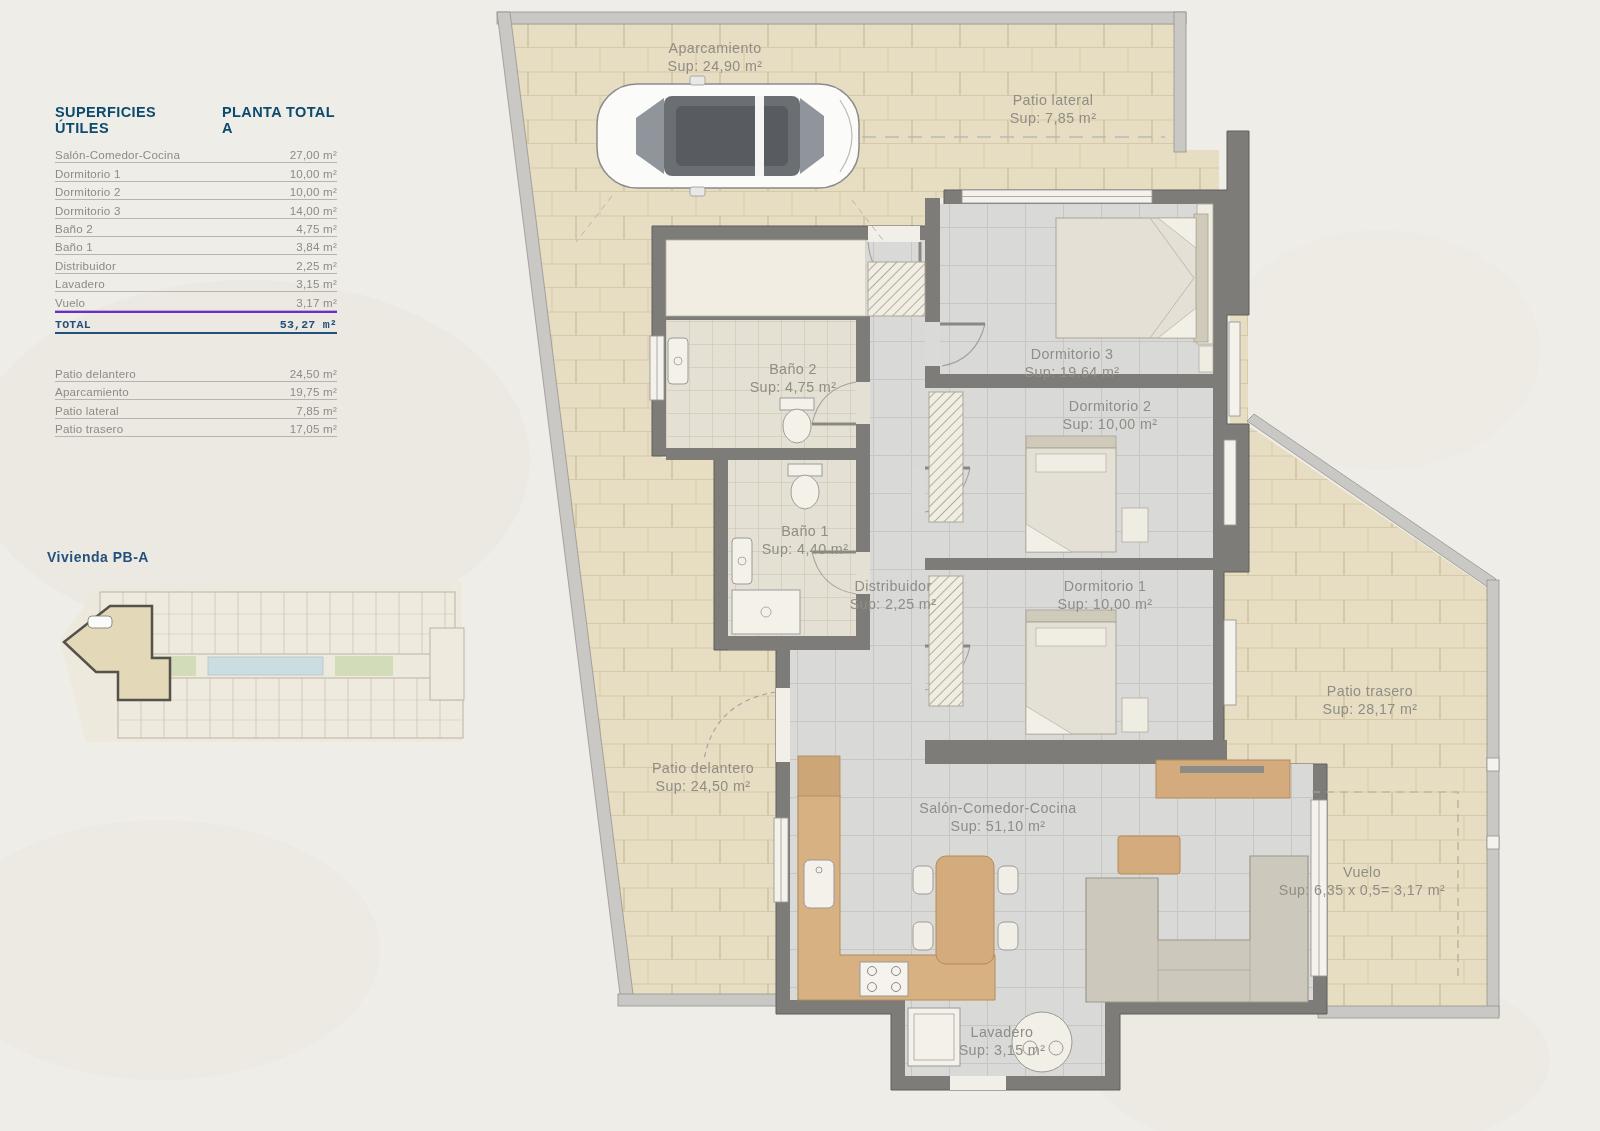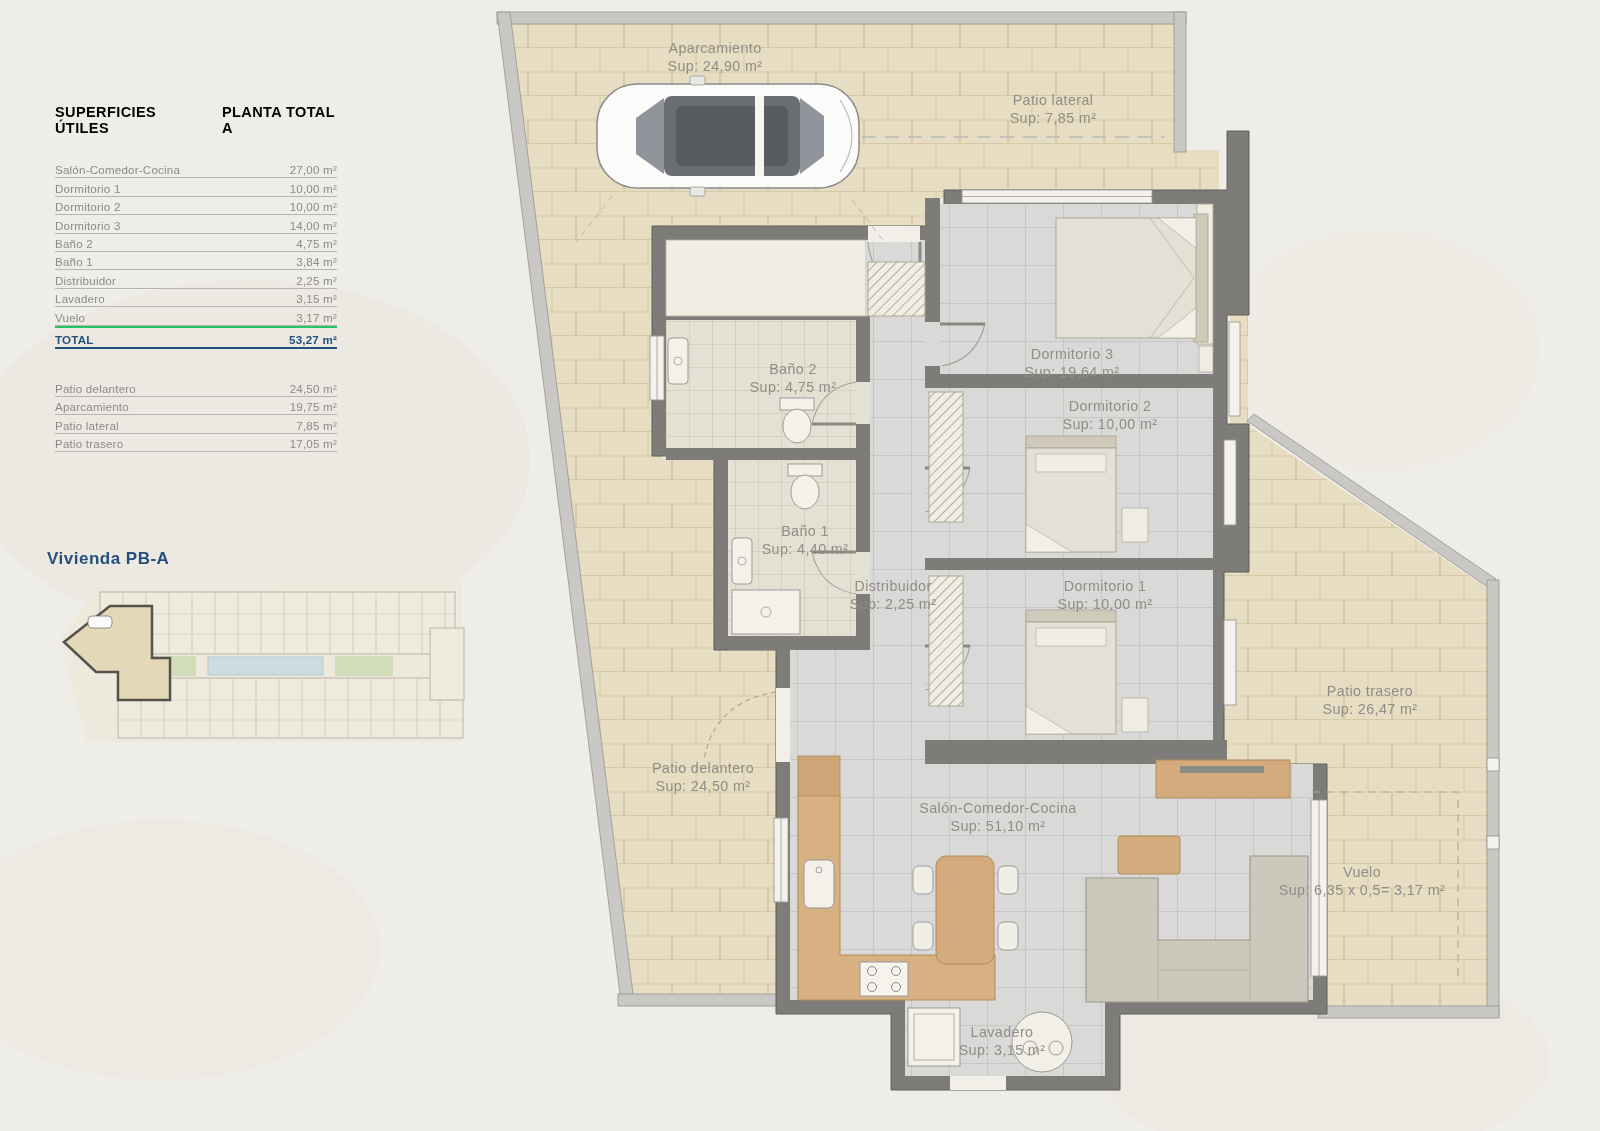--- a/index.html
+++ b/index.html
@@ -1,29 +1,29 @@
 <!DOCTYPE html>
 <html><head>
 <meta charset="utf-8">
 <style>
   html,body{margin:0;padding:0;background:#e8e6e0;}
   .page{position:relative;width:1600px;height:1131px;background:#efede7;overflow:hidden;
         font-family:"Liberation Sans",sans-serif;}
   
   .surfaces{position:absolute;left:55px;top:104px;width:282px;}
-  .surf-header{display:flex;justify-content:space-between;color:#000000;font-weight:bold;
-               font-size:14.5px;letter-spacing:.4px;margin-bottom:24px;gap:23px;}
+  .surf-header{display:flex;justify-content:space-between;color:#0c4a6e;font-weight:bold;
+               font-size:14.5px;letter-spacing:.4px;margin-bottom:9px;gap:23px;}
   .srow{display:flex;justify-content:space-between;align-items:flex-end;height:16.4px;
         border-bottom:1px solid #b6b4af;color:#8d8b85;font-size:11.6px;padding-bottom:1px;
         letter-spacing:.2px;}
-  .srow.total{border-top:2px solid #22c55e;border-bottom:2px solid #24507c;color:#24507c;
-        font-weight:bold;height:18px;}
+  .srow.total{border-top:2px solid #6d28d9;border-bottom:2px solid #24507c;color:#24507c;
+        font-weight:bold;height:18px;font-family:Liberation Mono, monospace;}
   .outdoor-block{margin-top:30px;}
   
-  .viv-title{position:absolute;left:47px;top:549px;font-size:17px;color:#24507c;
+  .viv-title{position:absolute;left:47px;top:549px;font-size:14px;color:#24507c;
              font-weight:bold;letter-spacing:.5px;}
   .plabel{position:absolute;transform:translateX(-50%);text-align:center;color:#8f8d85;
           font-size:14.3px;line-height:17.5px;letter-spacing:.4px;white-space:nowrap;}
   svg{position:absolute;left:0;top:0;}
 </style>
 </head>
 <body>
 
 <div class="page">
 
@@ -373,21 +373,21 @@
 <div class="plabel" style="left:703px;top:760px">
       <div>Patio delantero</div>
       <div>Sup: 24,50 m²</div>
     </div>
 <div class="plabel" style="left:998px;top:800px">
       <div>Salón-Comedor-Cocina</div>
       <div>Sup: 51,10 m²</div>
     </div>
 <div class="plabel" style="left:1370px;top:683px">
       <div>Patio trasero</div>
-      <div>Sup: 26,47 m²</div>
+      <div>Sup: 28,17 m²</div>
     </div>
 <div class="plabel" style="left:1362px;top:864px">
       <div>Vuelo</div>
       <div>Sup: 6,35 x 0,5= 3,17 m²</div>
     </div>
 <div class="plabel" style="left:1002px;top:1024px">
       <div>Lavadero</div>
       <div>Sup: 3,15 m²</div>
     </div>
 

